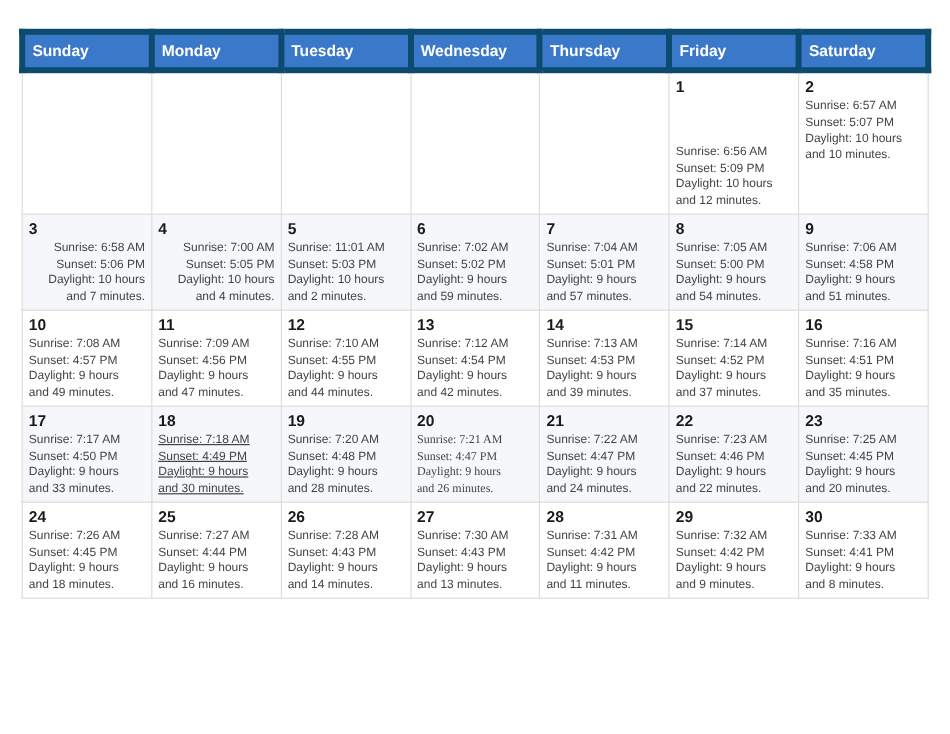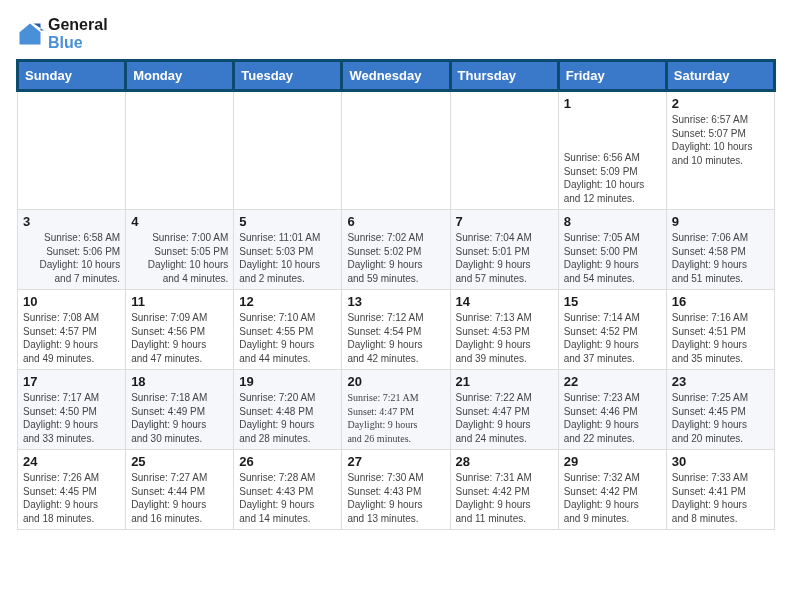--- a/index.html
+++ b/index.html
@@ -42,21 +42,21 @@
       border-collapse: collapse;
       font-size: 11px;
     }
     .calendar-table thead th {
       background-color: #3a78c9;
       color: #fff;
       text-align: left;
       padding: 6px 6px;
       font-size: 13px;
       font-weight: bold;
-      border: 3px solid #0c4a6e;
+      border: 5px solid #0c4a6e;
     }
     .calendar-table tbody td {
       vertical-align: top;
       padding: 4px 5px;
       border: 1px solid #ddd;
       width: calc(100% / 7);
       min-height: 72px;
       height: 72px;
       background: #fff;
     }
@@ -76,30 +76,20 @@
       line-height: 1.35;
     }
     .empty-cell {
       background: #fff !important;
     }
   </style>
 </head>
 <body>
 
 <div class="header-section">
-  <div class="logo">
-    <svg class="logo-icon" viewBox="0 0 32 32">
-      <polygon points="16,4 28,14 28,28 4,28 4,14" fill="#4a90d9"></polygon>
-      <polygon points="20,4 32,12 28,12 28,4" fill="#2a60a9"></polygon>
-    </svg>
-    <div>
-      <div style="font-size:16px;font-weight:bold;color:#1a1a1a;line-height:1.1">General</div>
-      <div style="font-size:16px;font-weight:bold;color:#4a90d9;line-height:1.1">Blue</div>
-    </div>
-  </div>
 </div>
 
 <table class="calendar-table">
   <thead>
     <tr>
     <th>Sunday</th>
         <th>Monday</th>
         <th>Tuesday</th>
         <th>Wednesday</th>
         <th>Thursday</th>
@@ -234,21 +224,21 @@
       <tr>
         <td>
           <span class="day-number">17</span>
           <div class="day-info" style="white-space: pre-line;">Sunrise: 7:17 AM
 Sunset: 4:50 PM
 Daylight: 9 hours
 and 33 minutes.</div>
         </td>
         <td>
           <span class="day-number">18</span>
-          <div class="day-info" style="white-space: pre-line;">Sunrise: 7:18 AM
+          <div class="day-info" style="white-space: pre-line; text-decoration: underline;">Sunrise: 7:18 AM
 Sunset: 4:49 PM
 Daylight: 9 hours
 and 30 minutes.</div>
         </td>
         <td>
           <span class="day-number">19</span>
           <div class="day-info" style="white-space: pre-line;">Sunrise: 7:20 AM
 Sunset: 4:48 PM
 Daylight: 9 hours
 and 28 minutes.</div>

